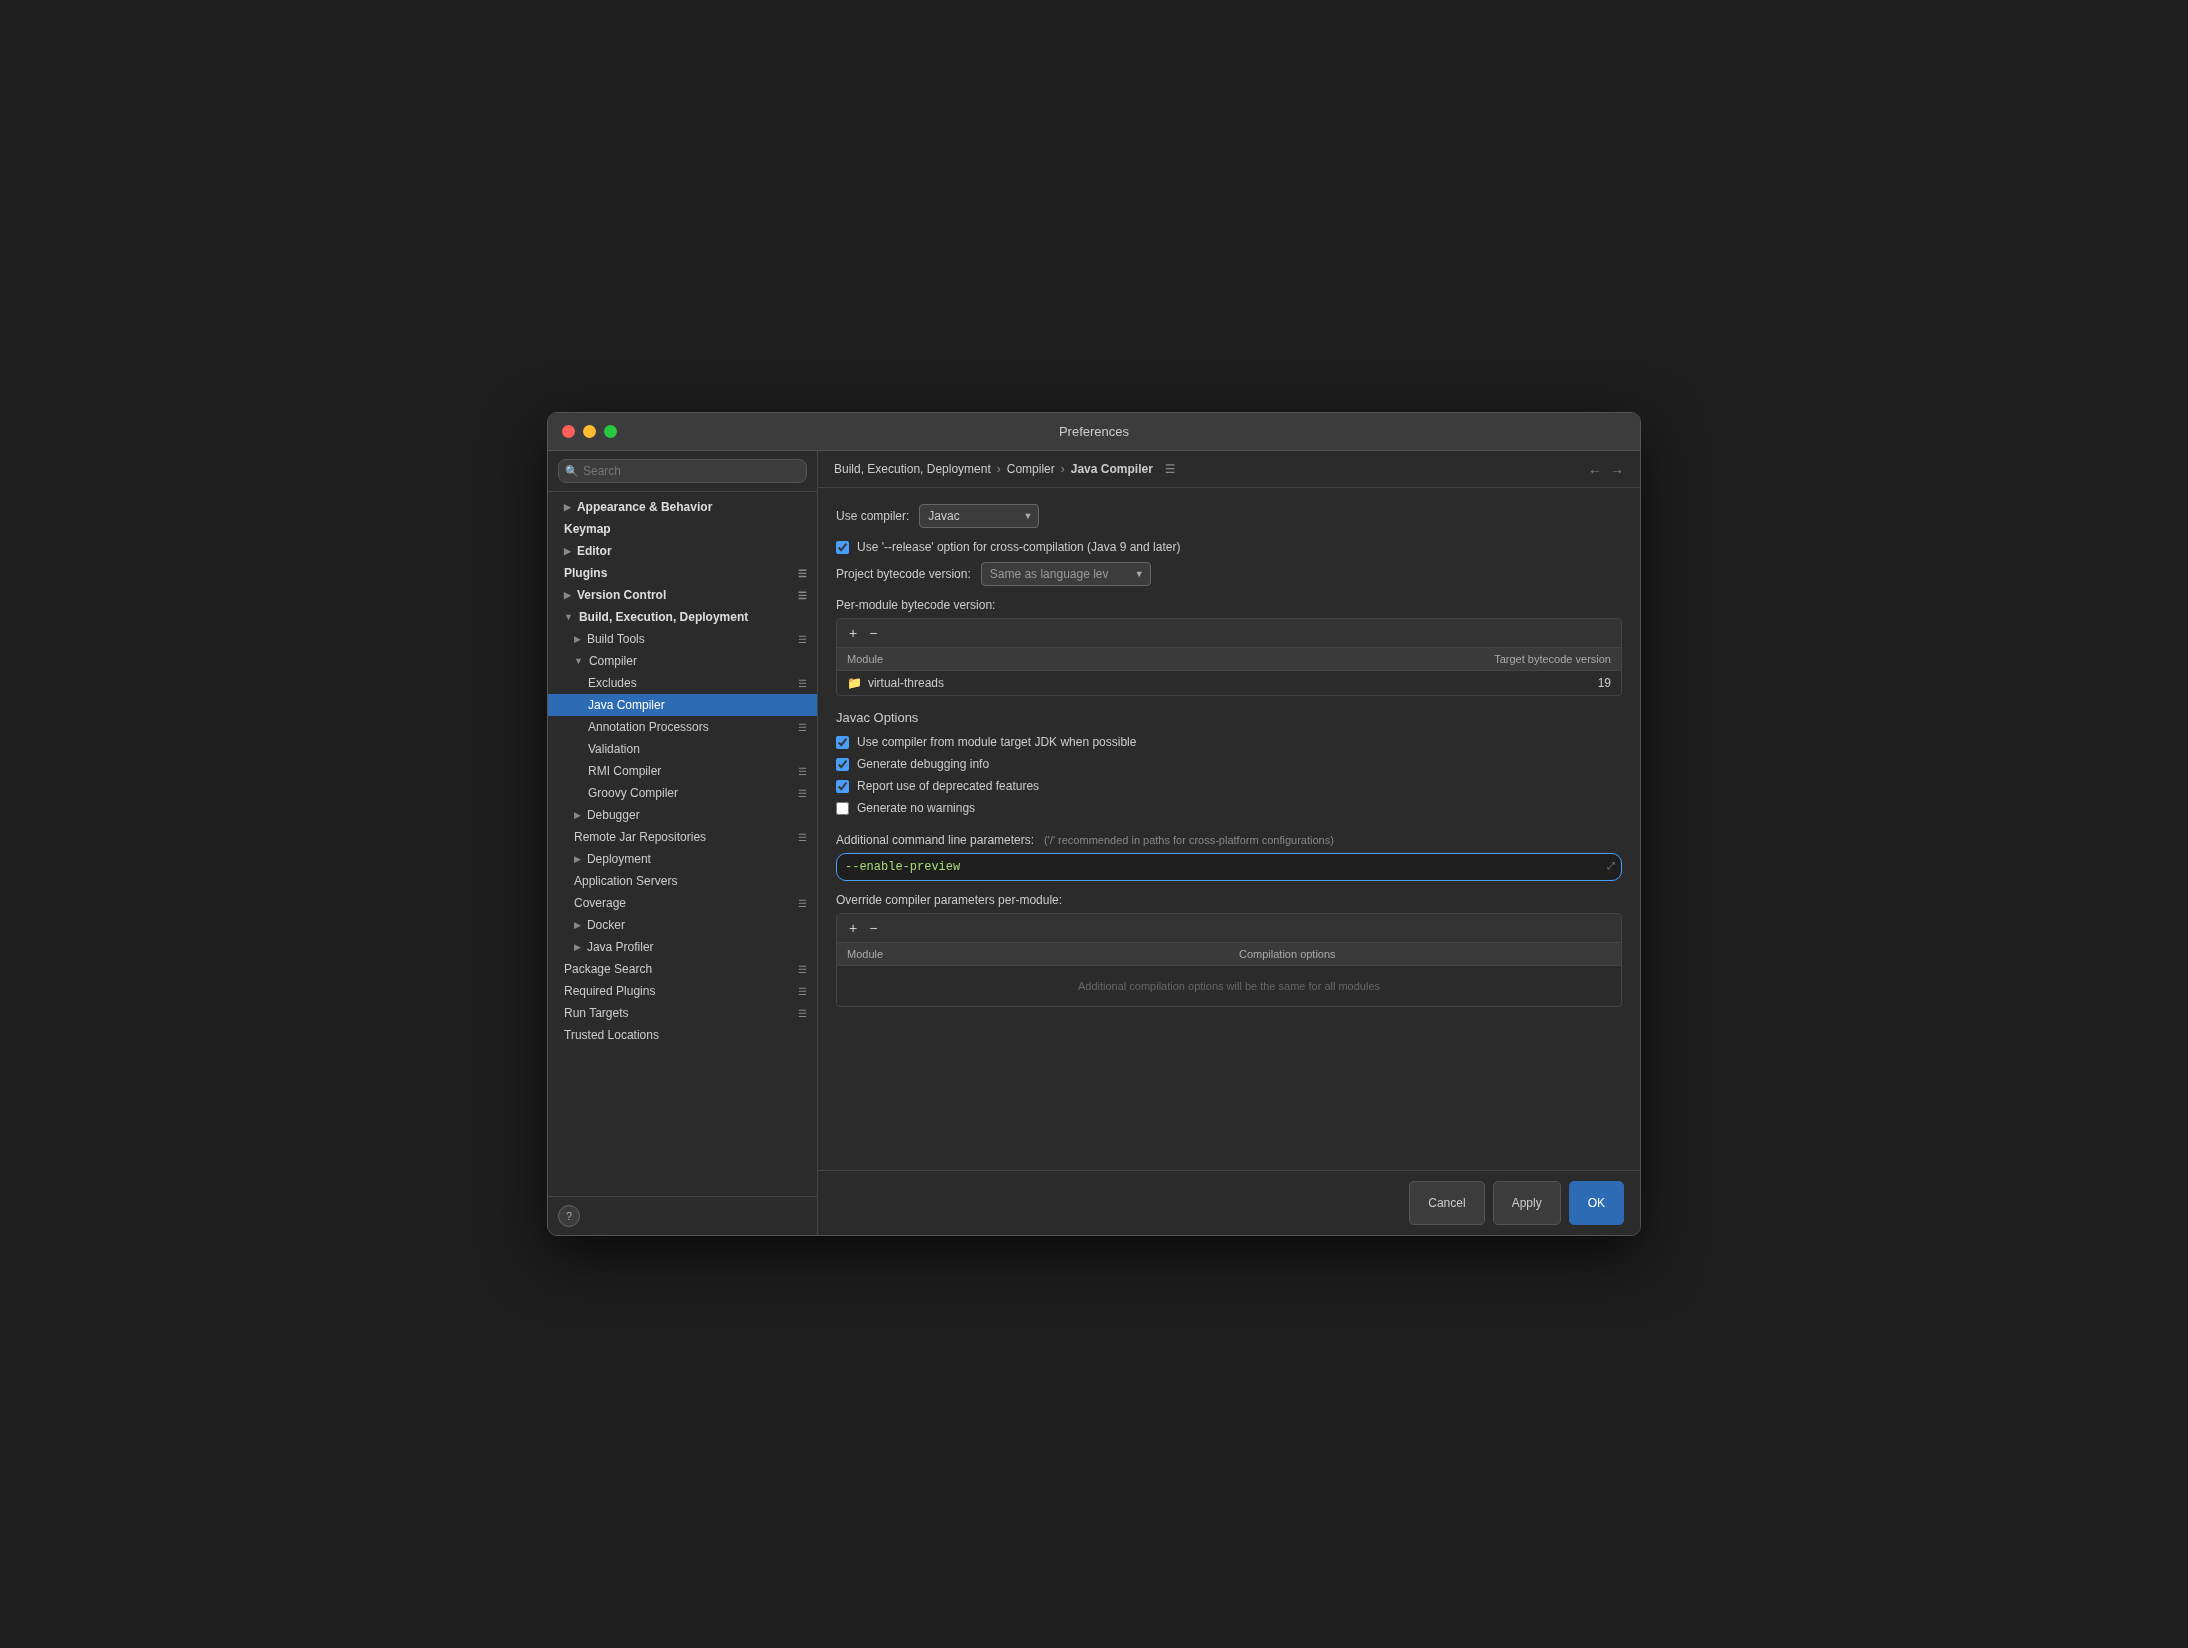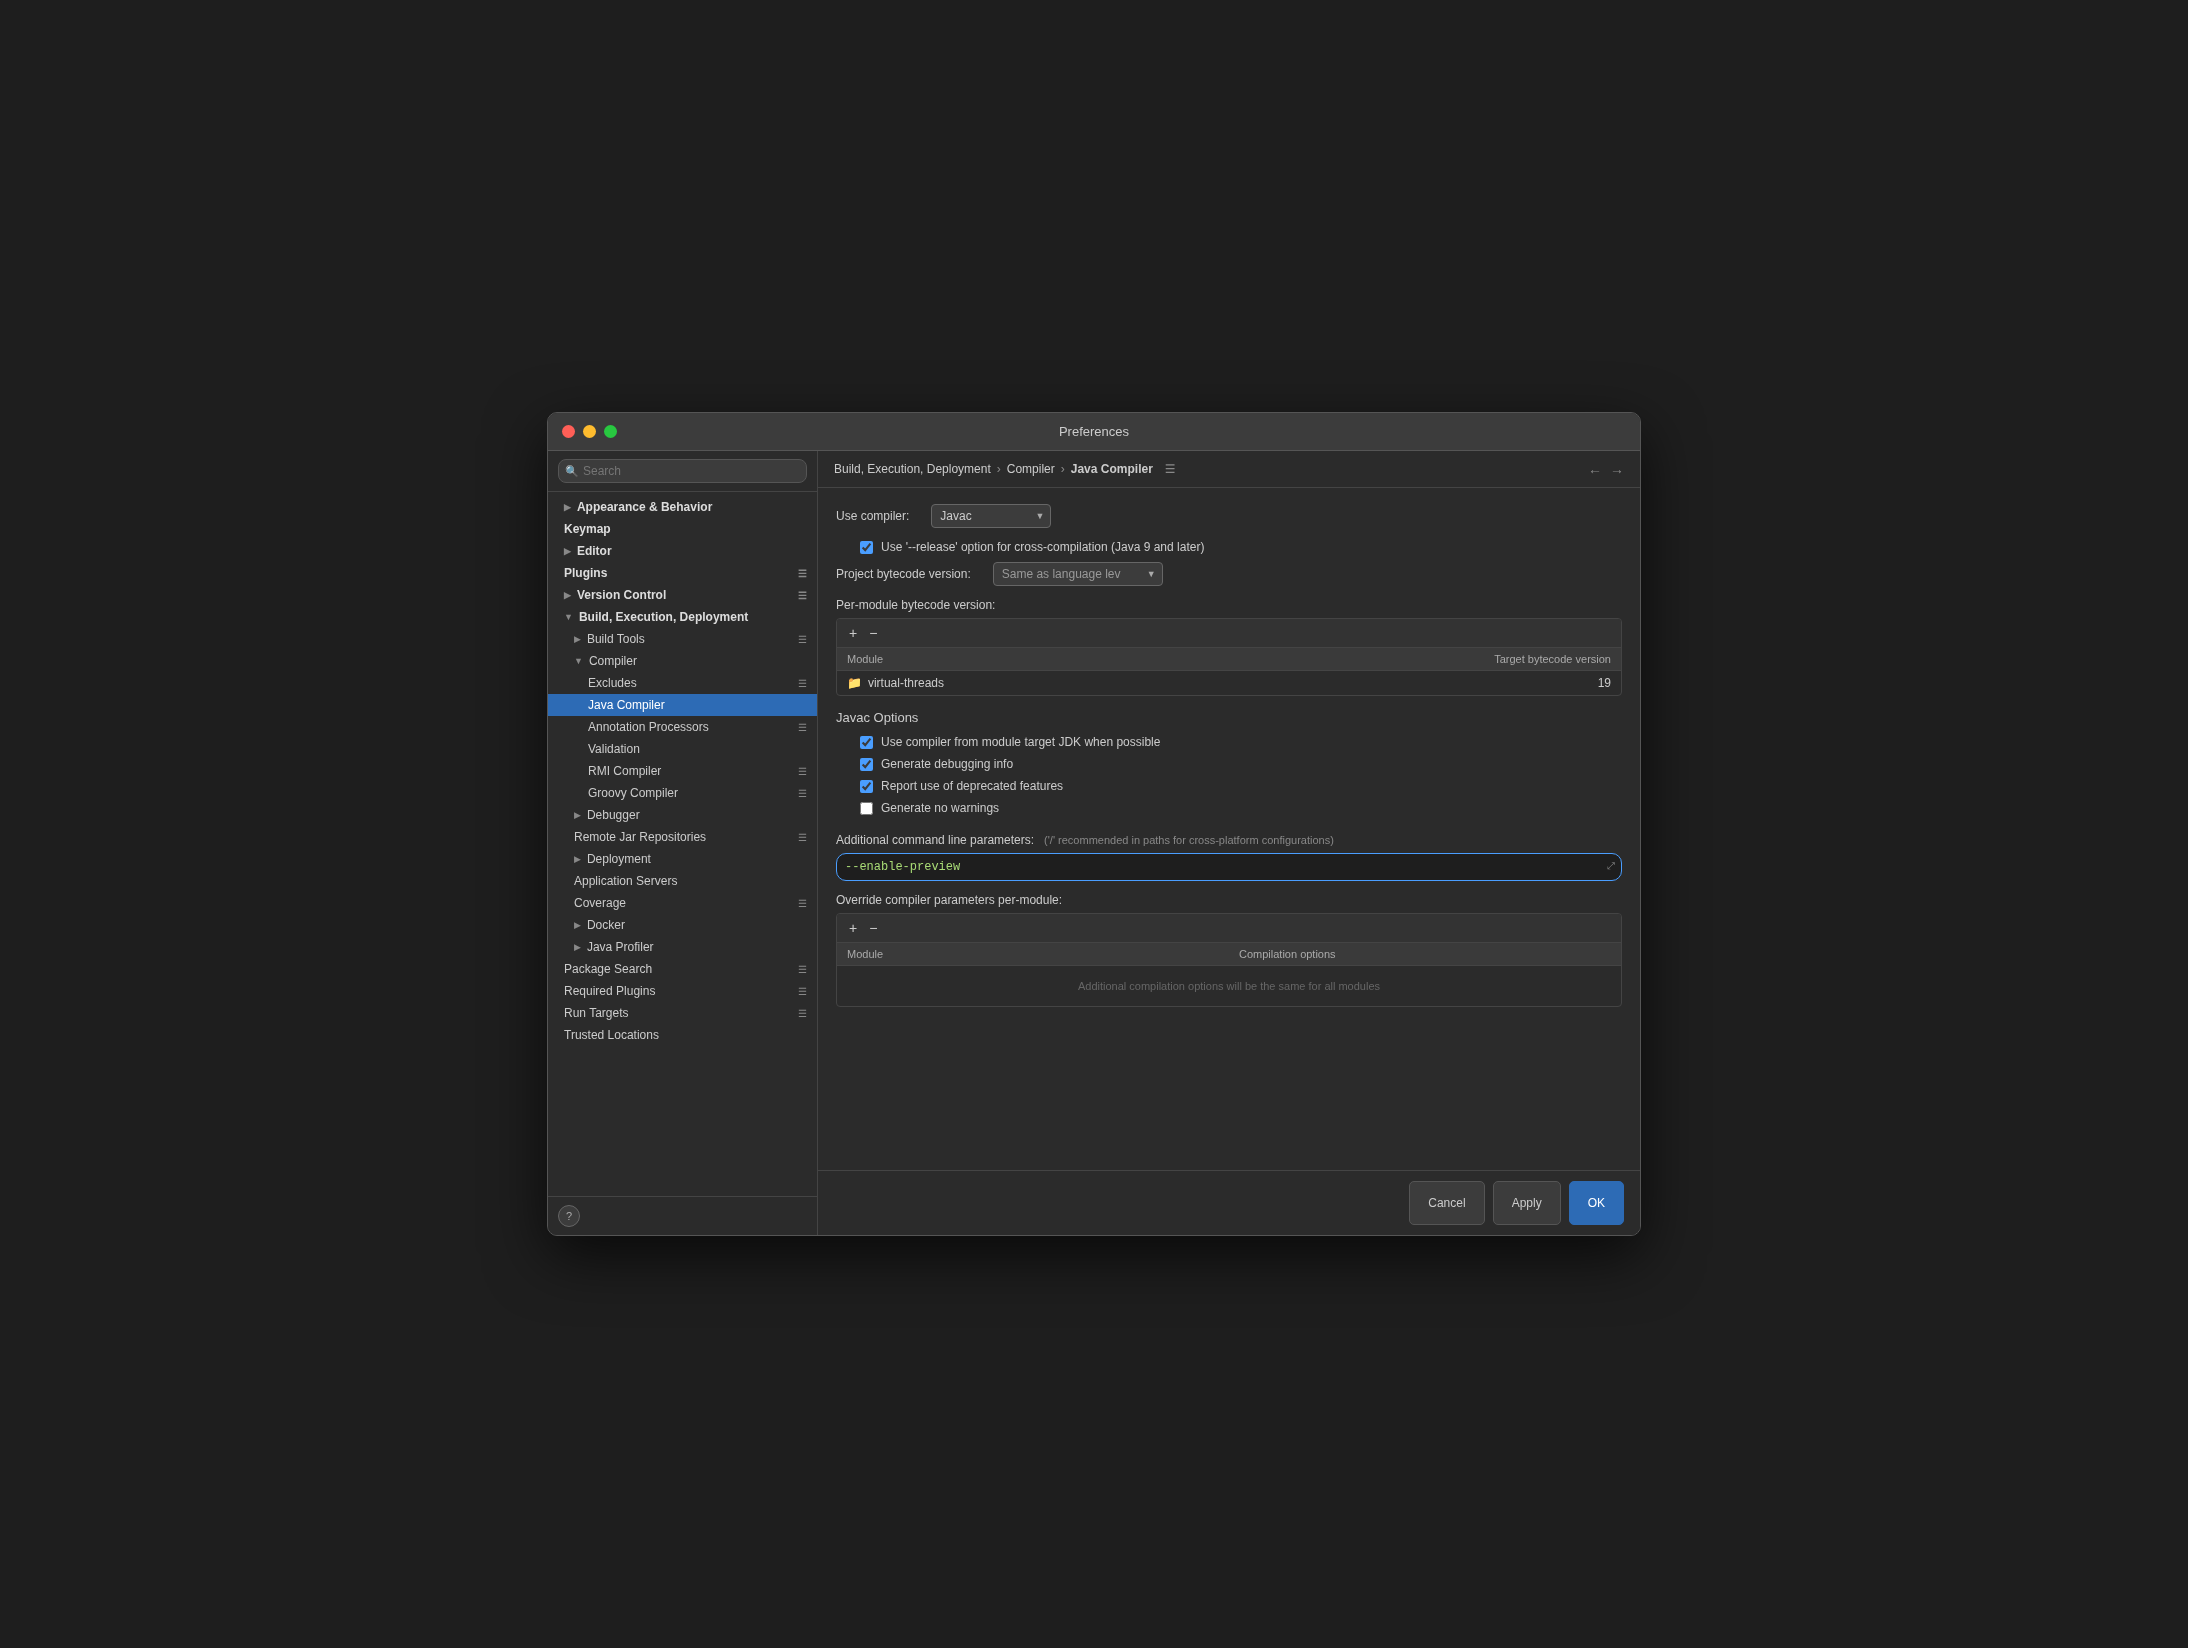--- a/index.html
+++ b/index.html
@@ -166,21 +166,21 @@
     }
     .panel-content {
       flex: 1;
       overflow-y: auto;
       padding: 16px 18px;
     }
     
     .form-row {
       display: flex;
       align-items: center;
-      gap: 22px;
+      gap: 10px;
       margin-bottom: 12px;
     }
     .form-label {
       color: #ccc;
       font-size: 12px;
       white-space: nowrap;
     }
     .compiler-select {
       background: #3c3c3c;
       border: 1px solid #666;
@@ -207,21 +207,20 @@
       transform: translateY(-50%);
       color: #aaa;
       font-size: 9px;
       pointer-events: none;
     }
     .checkbox-row {
       display: flex;
       align-items: center;
       gap: 8px;
       margin-bottom: 8px;
-      margin-left: 24px;
     }
     .checkbox-row input[type="checkbox"] {
       accent-color: #4a9eff;
       width: 13px;
       height: 13px;
     }
     .checkbox-label {
       color: #ccc;
       font-size: 12px;
     }

